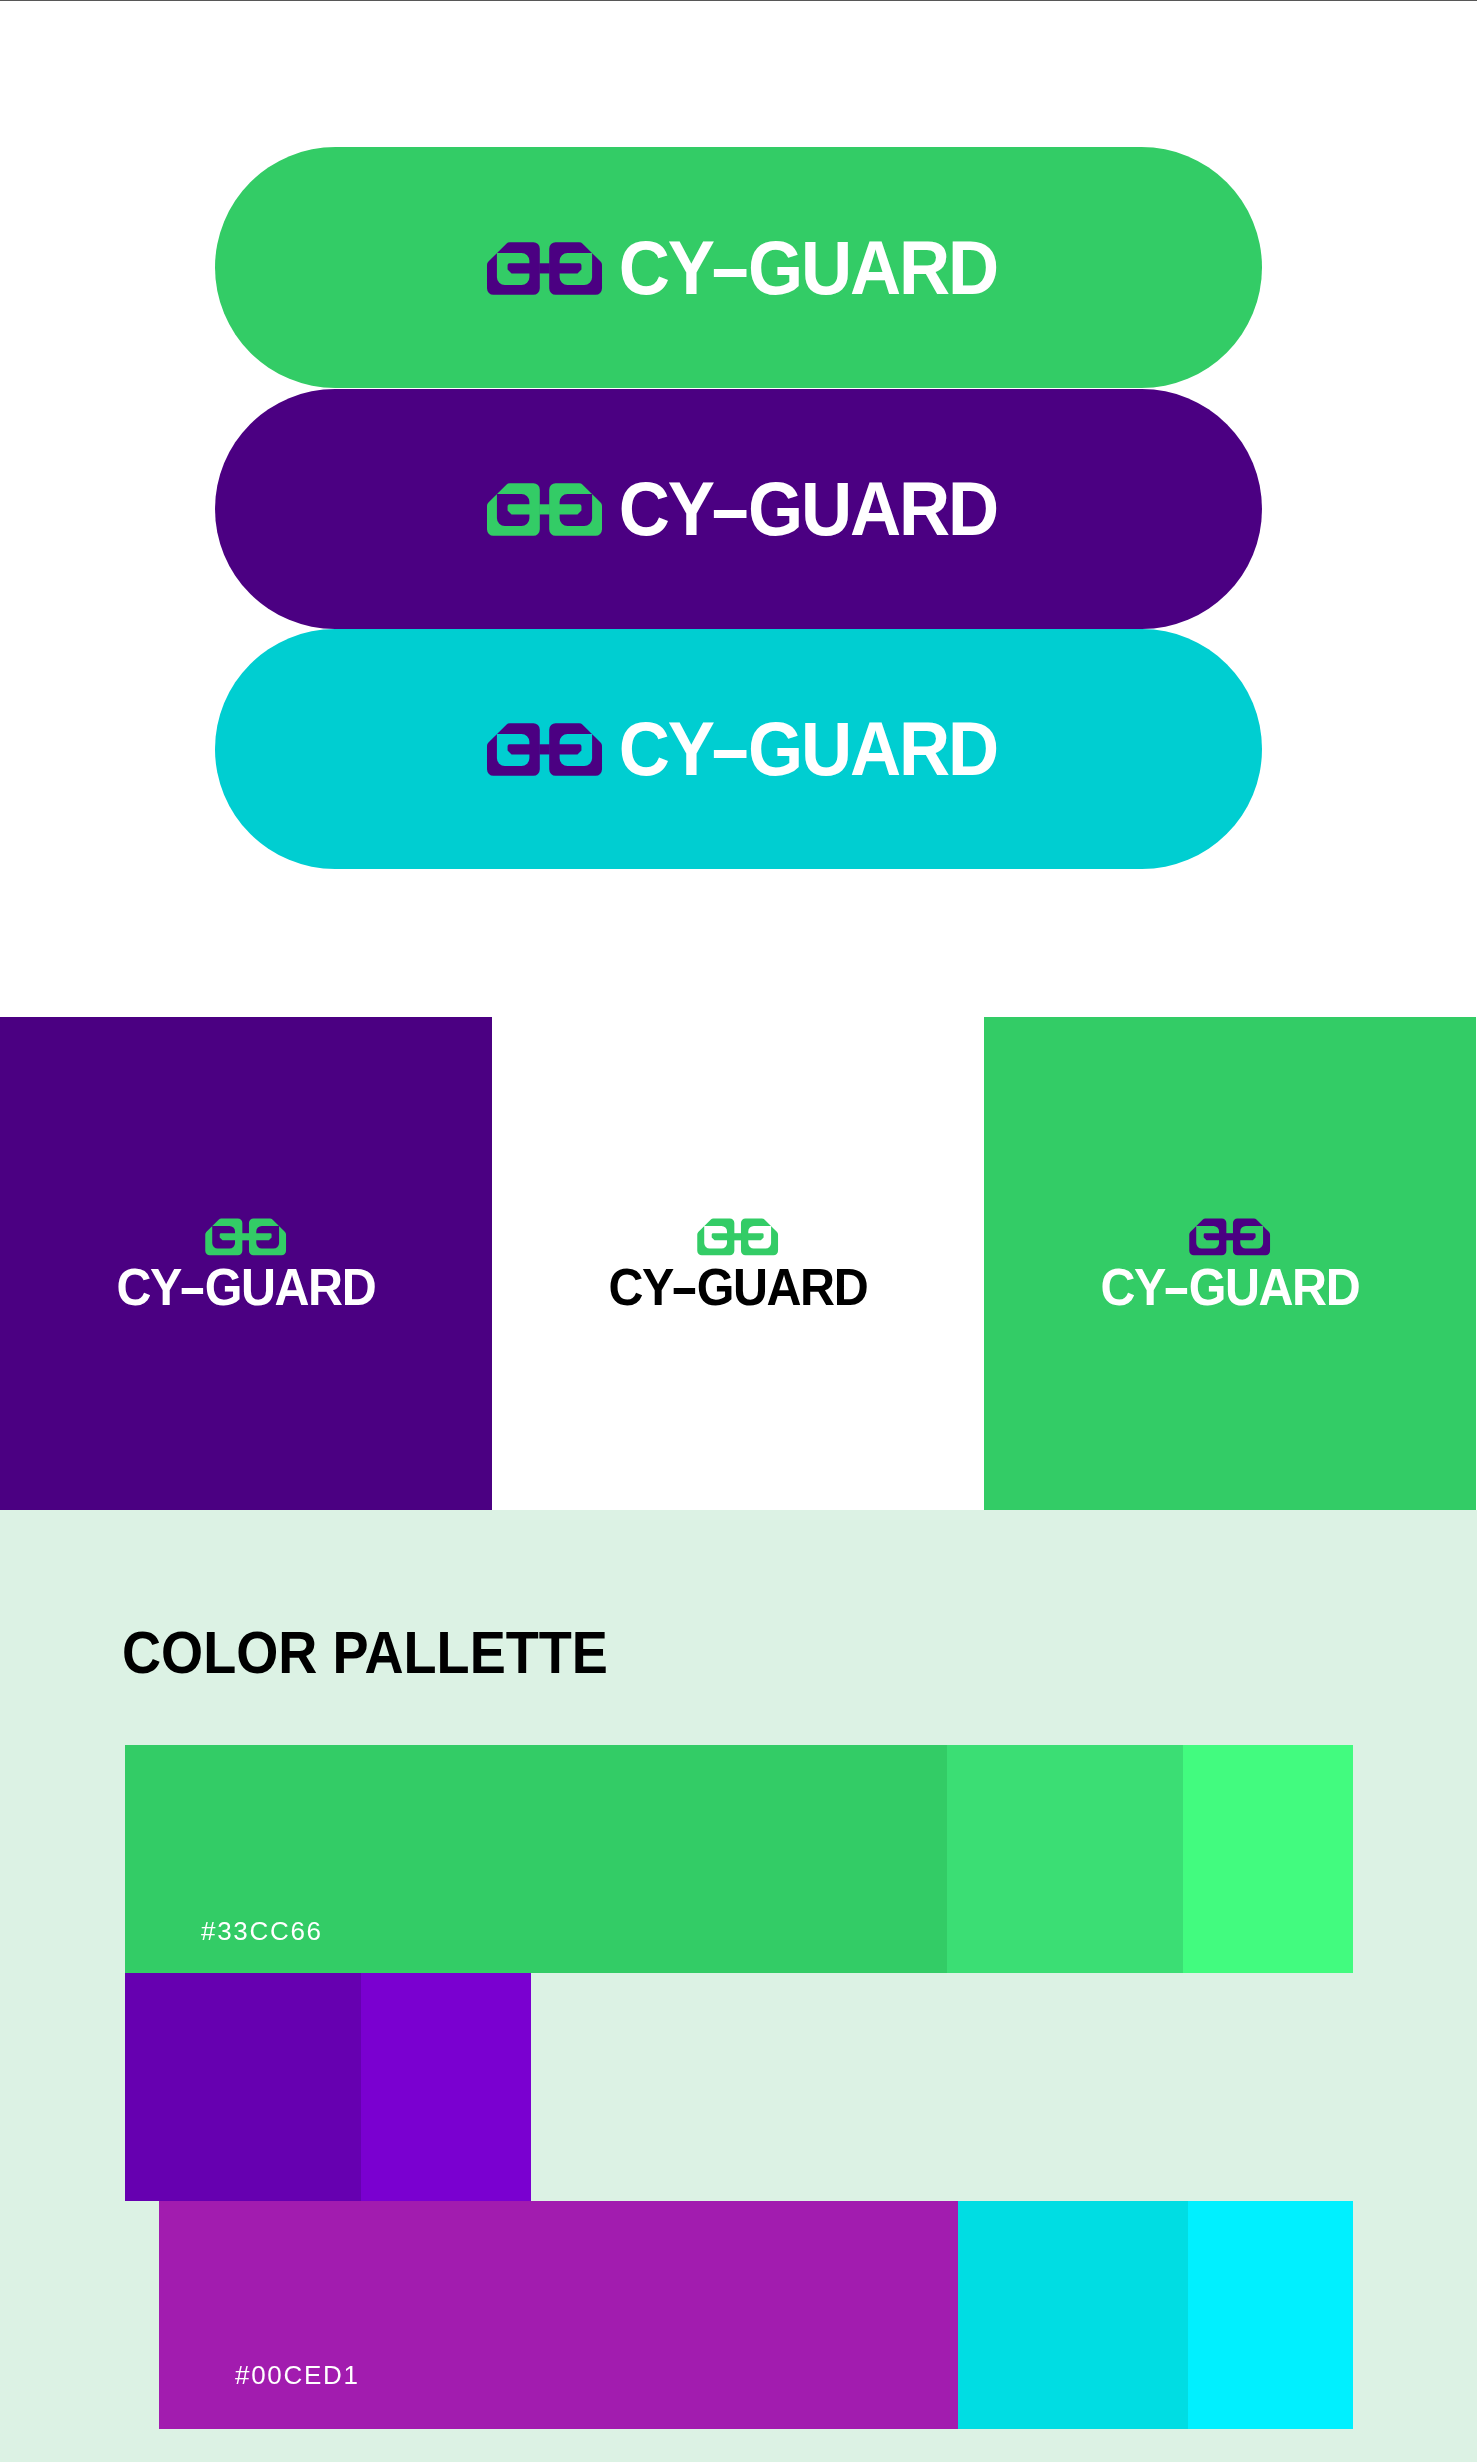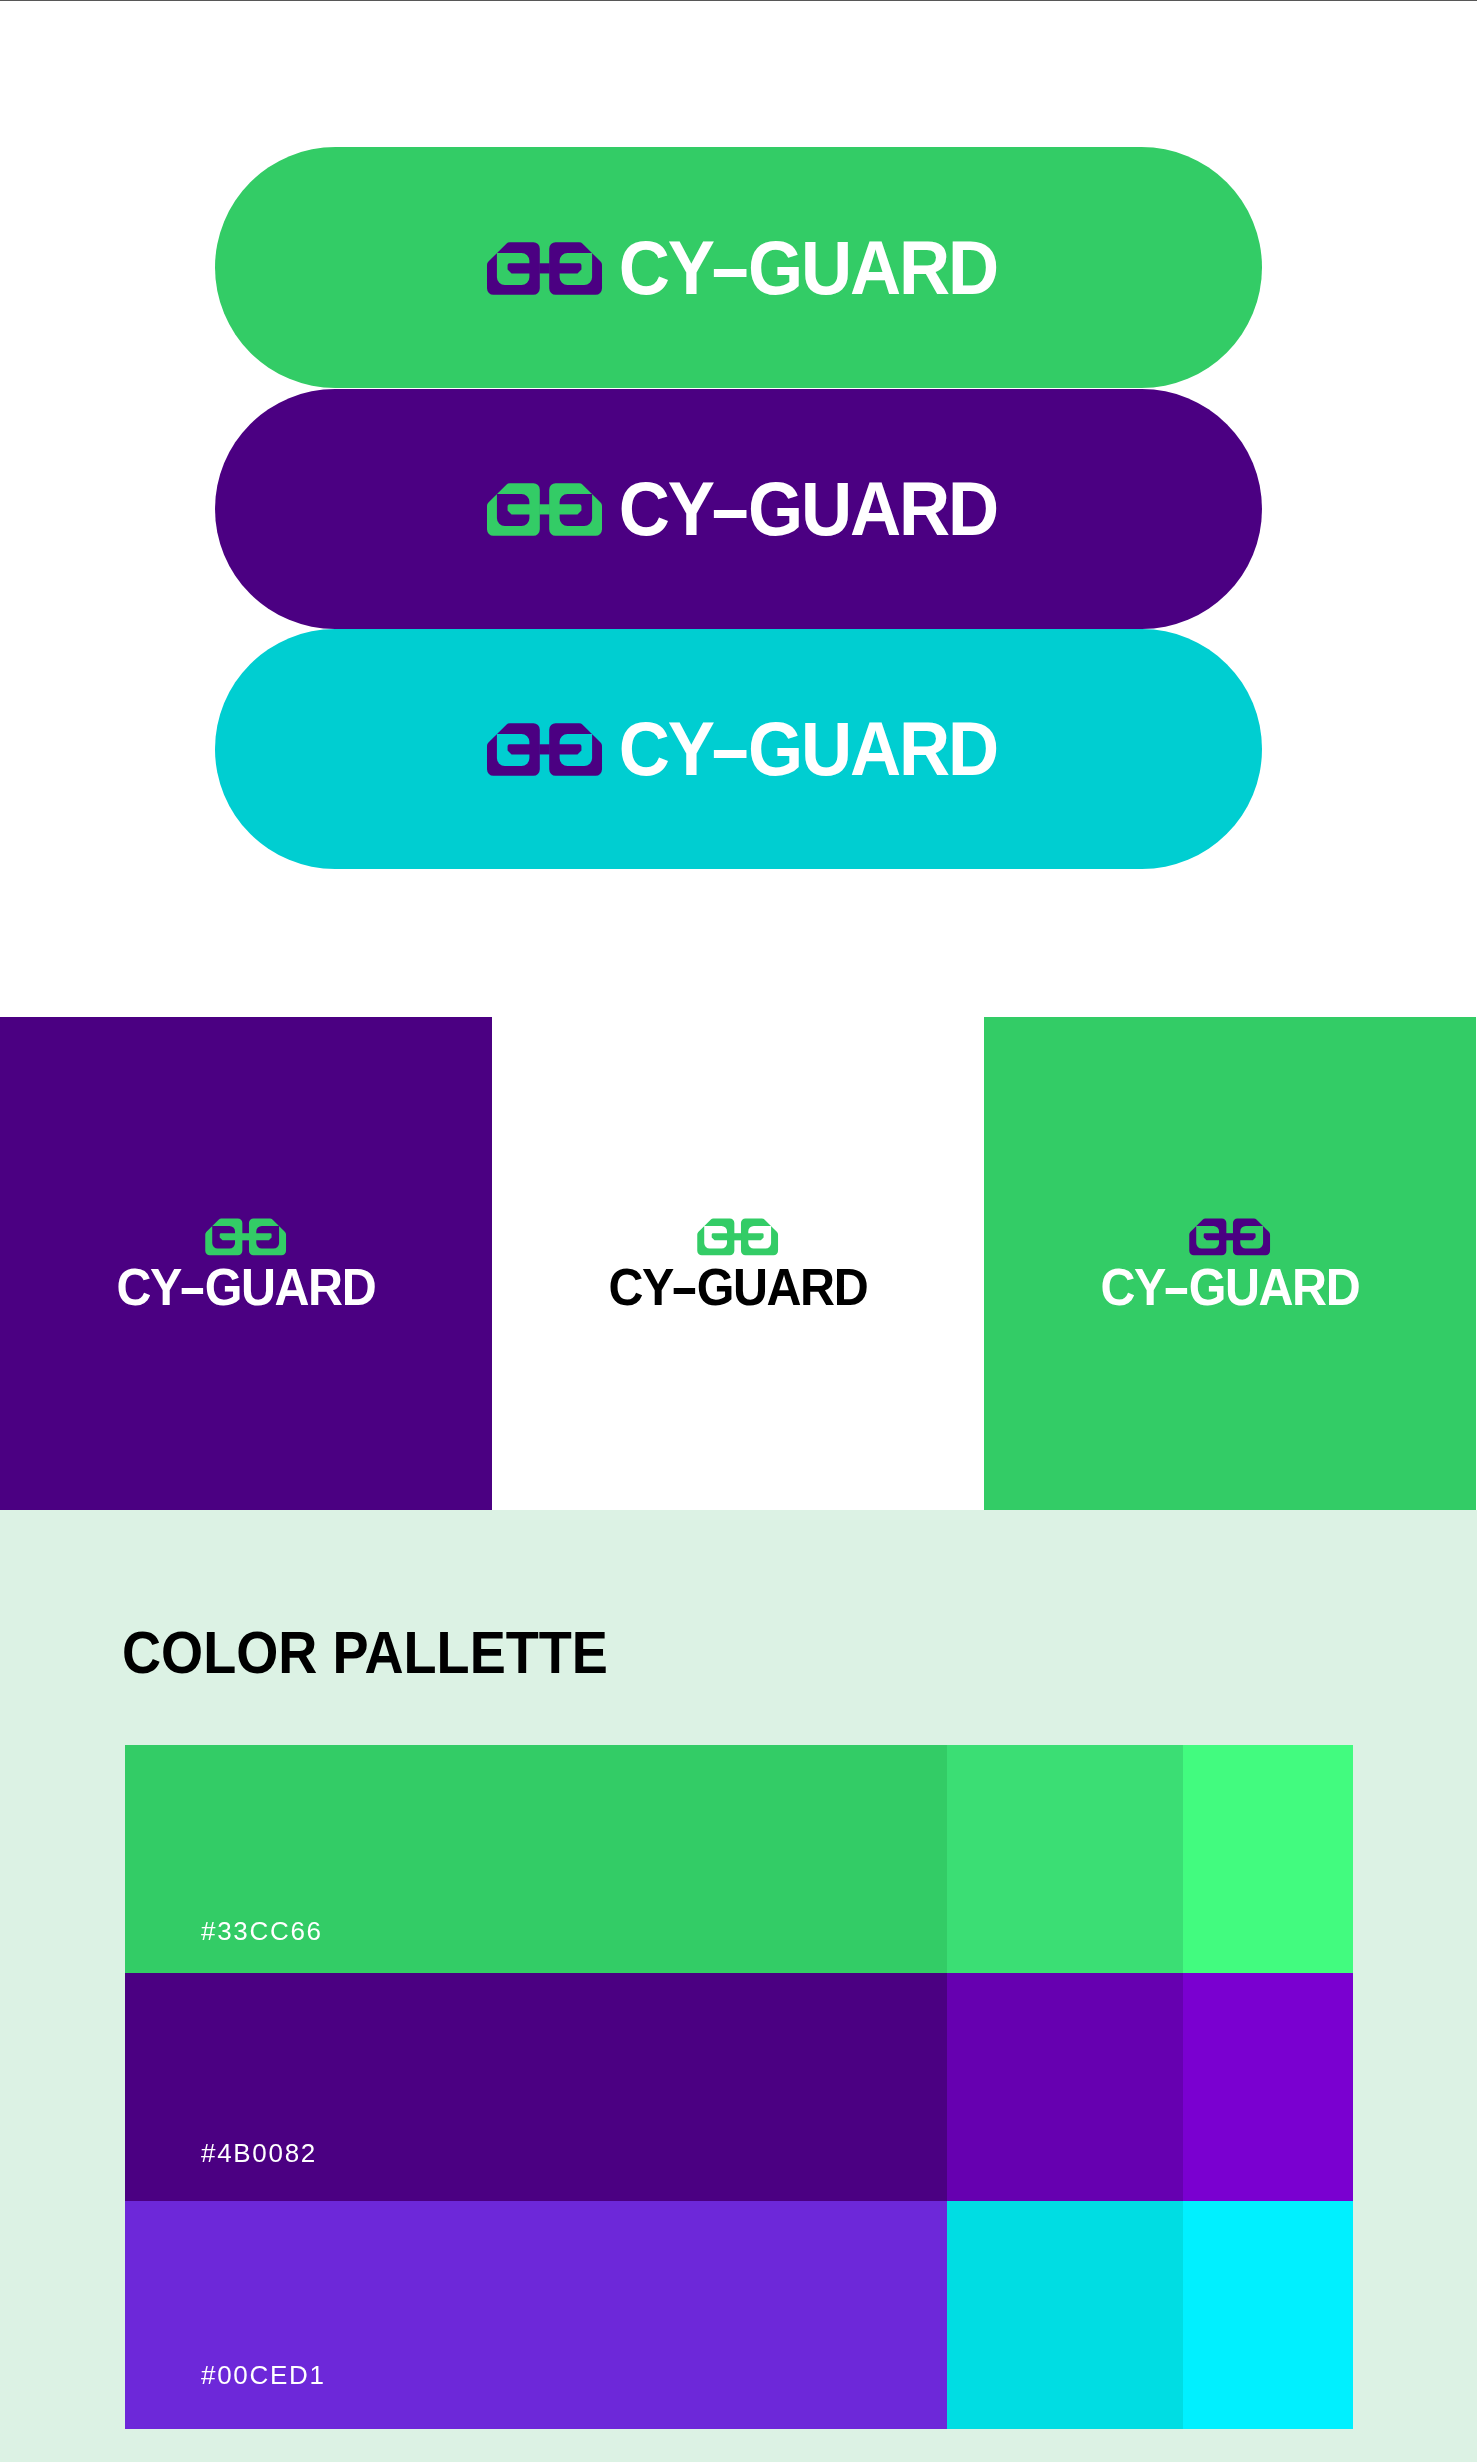--- a/index.html
+++ b/index.html
@@ -116,28 +116,25 @@
   <h2 class="palette-title">COLOR PALLETTE</h2>
   <div class="swatches">
     <div class="swatch-row">
       <div class="swatch-main" style="background: rgb(51, 204, 102);">
         <span class="swatch-label">#33CC66</span>
       </div>
       <div class="swatch-mid" style="background: rgb(59, 222, 116);"></div>
       <div class="swatch-end" style="background: rgb(66, 251, 127);"></div>
     </div>
     <div class="swatch-row">
-      <div class="swatch-main" style="background: rgb(75, 0, 130);">
-        <span class="swatch-label">#4B0082</span>
-      </div>
       <div class="swatch-mid" style="background: rgb(102, 0, 176);"></div>
       <div class="swatch-end" style="background: rgb(122, 0, 208);"></div>
     </div>
     <div class="swatch-row">
-      <div class="swatch-main" style="background: #6d28d9;">
+      <div class="swatch-main" style="background: #a21caf; margin-left: 34px;">
         <span class="swatch-label">#00CED1</span>
       </div>
       <div class="swatch-mid" style="background: rgb(0, 221, 227);"></div>
       <div class="swatch-end" style="background: rgb(0, 240, 255);"></div>
     </div>
   </div>
 
 </div>
 
 

